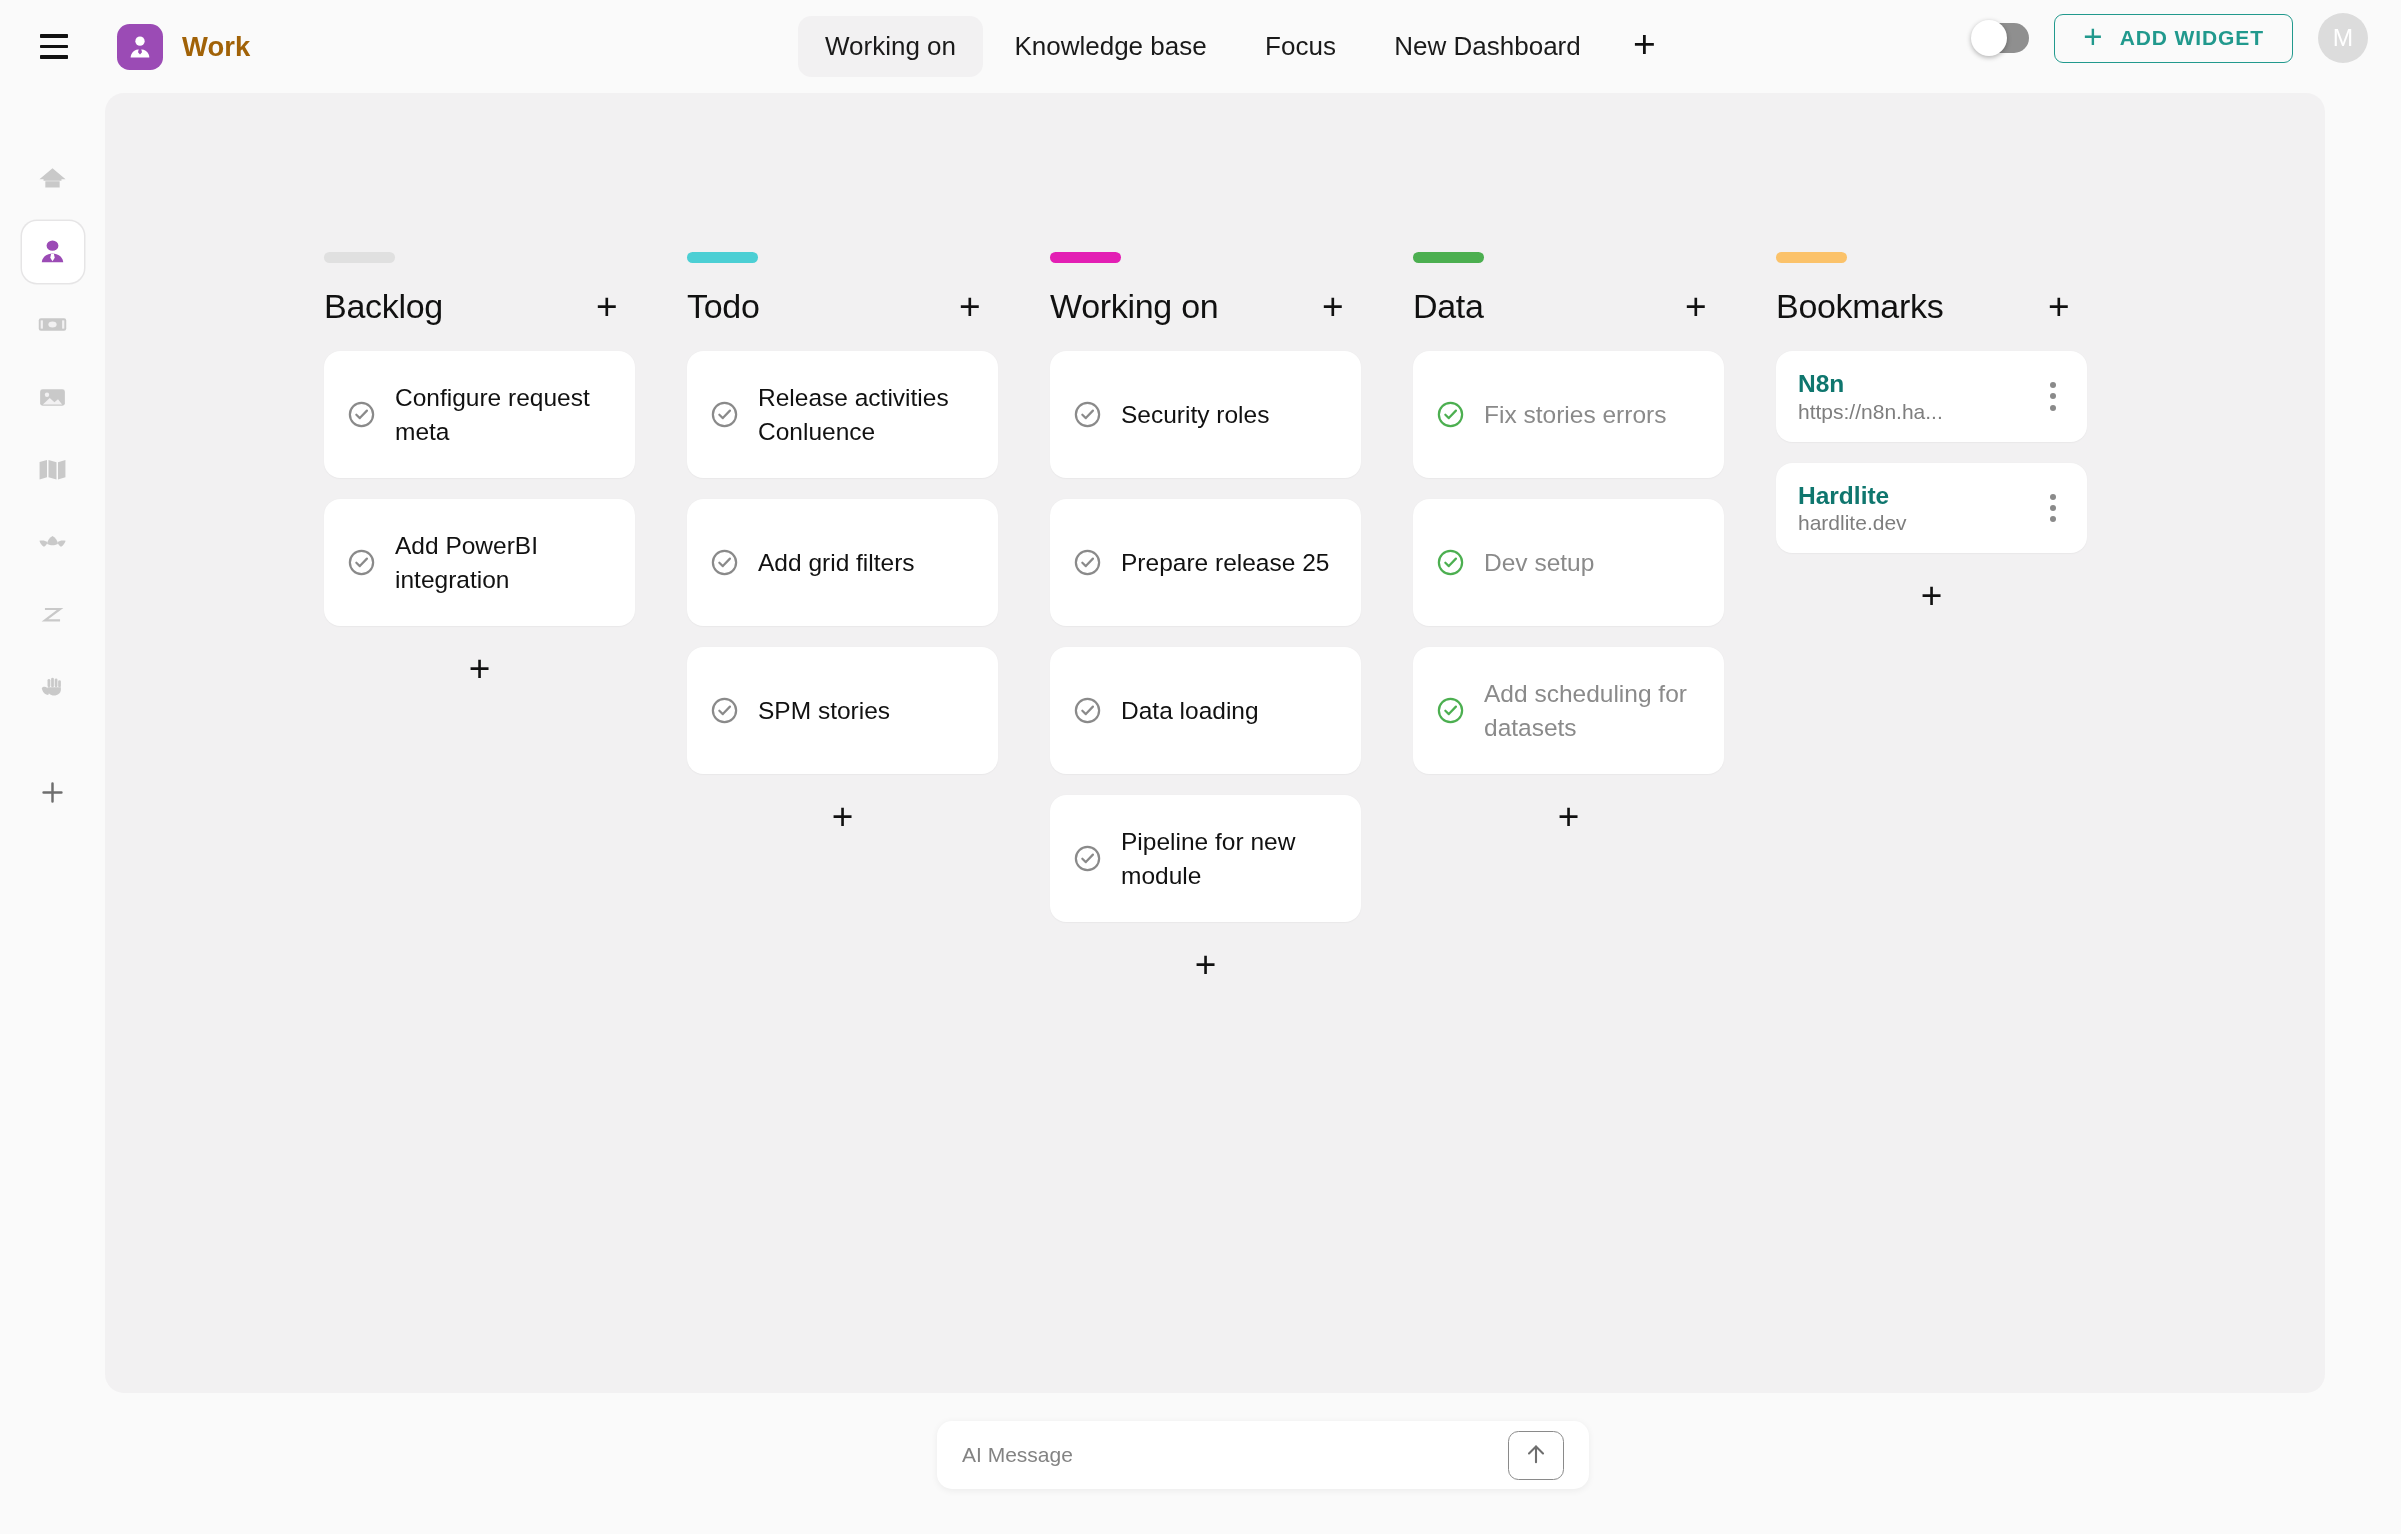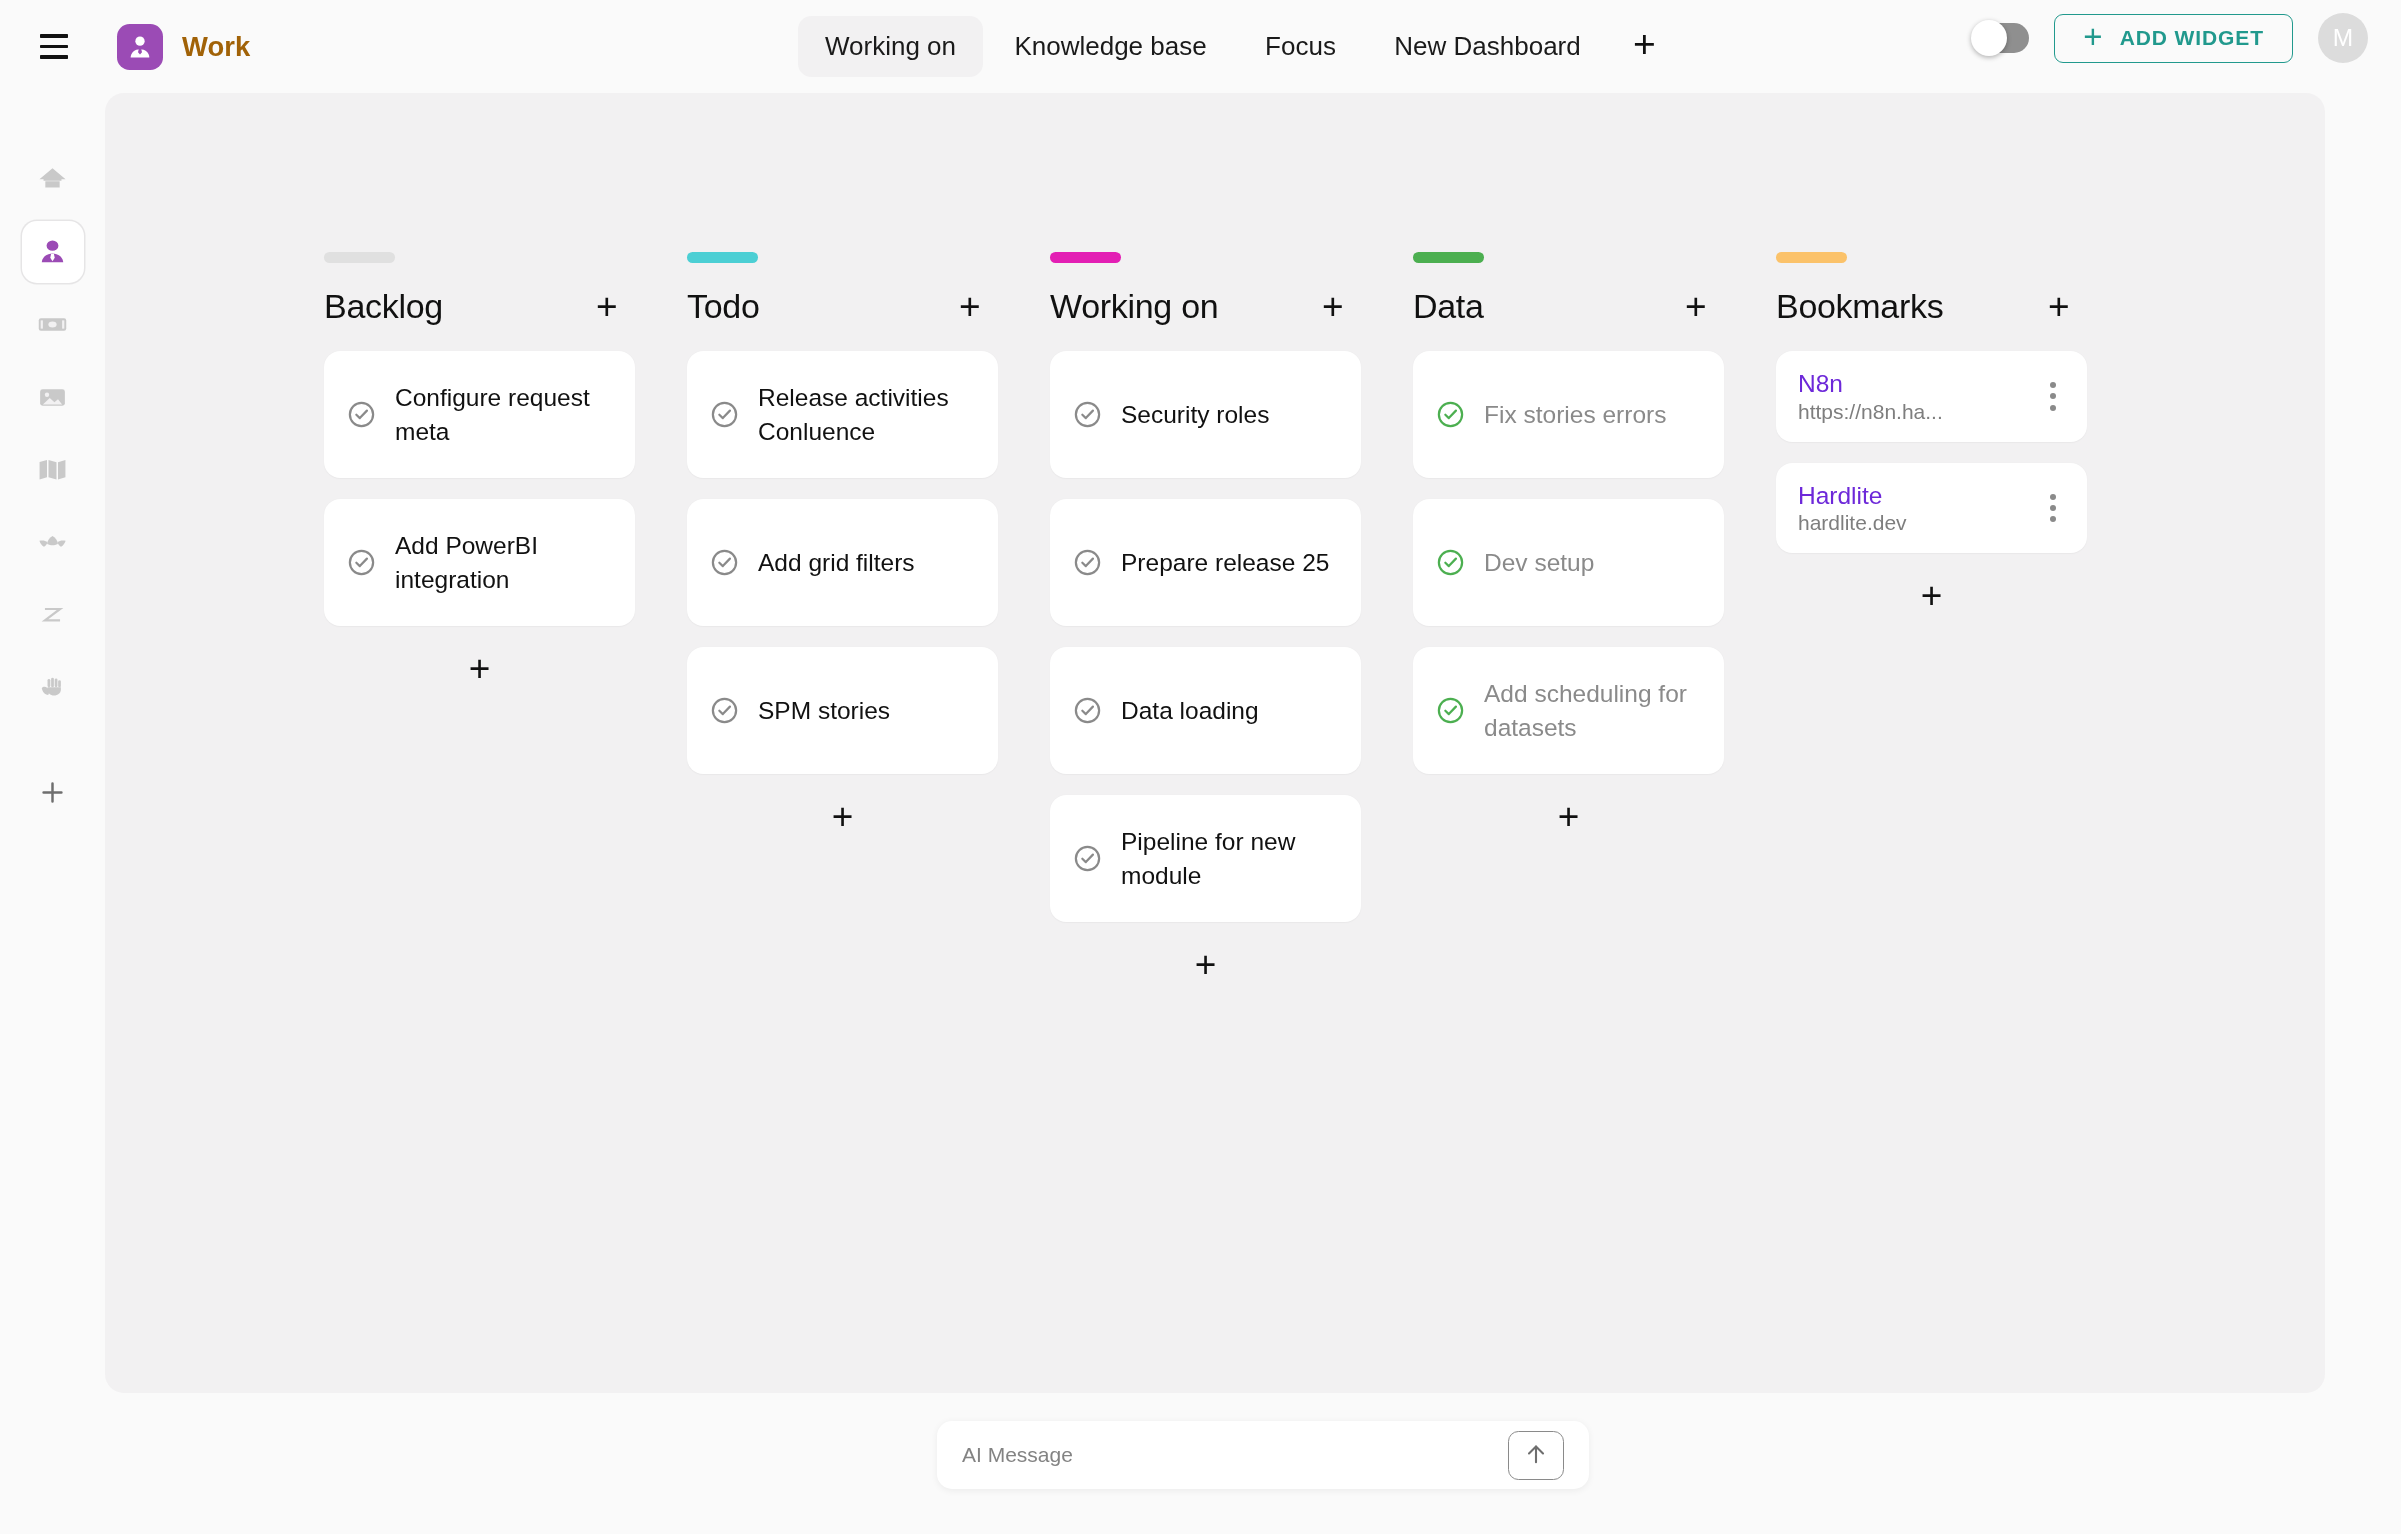--- a/index.html
+++ b/index.html
@@ -103,21 +103,21 @@
   }
   .card .check { flex: 0 0 auto; width: 31px; height: 31px; }
   .card-text { font-size: 24.5px; color: #111; line-height: 1.38; }
   .card.done .card-text { color: #8a8a8a; }
 
   .bm-card {
     background: #fff; border-radius: 16.3px; width: 311px; min-height: 90px;
     margin-bottom: 21px; display: flex; align-items: center; justify-content: space-between;
     padding: 18px 22px; cursor: pointer; box-shadow: 0 0.7px 1.5px rgba(0,0,0,.04);
   }
-  .bm-title { font-size: 24.5px; font-weight: 400; color: #6d28d9; line-height: 1.25; }
+  .bm-title { font-size: 24.5px; font-weight: 700; color: #0f766e; line-height: 1.25; }
   .bm-url { font-size: 21px; color: #7e7e7e; }
   .bm-menu { display: flex; flex-direction: column; gap: 5.2px; padding: 6px 9px; cursor: pointer; }
   .bm-menu i { width: 6px; height: 6px; border-radius: 50%; background: #8a8a8a; display: block; }
 
   .col-foot-add {
     width: 311px; text-align: center; font-size: 37px; color: #111;
     cursor: pointer; line-height: 1; font-weight: 300; padding-top: 3px;
   }
 
   

